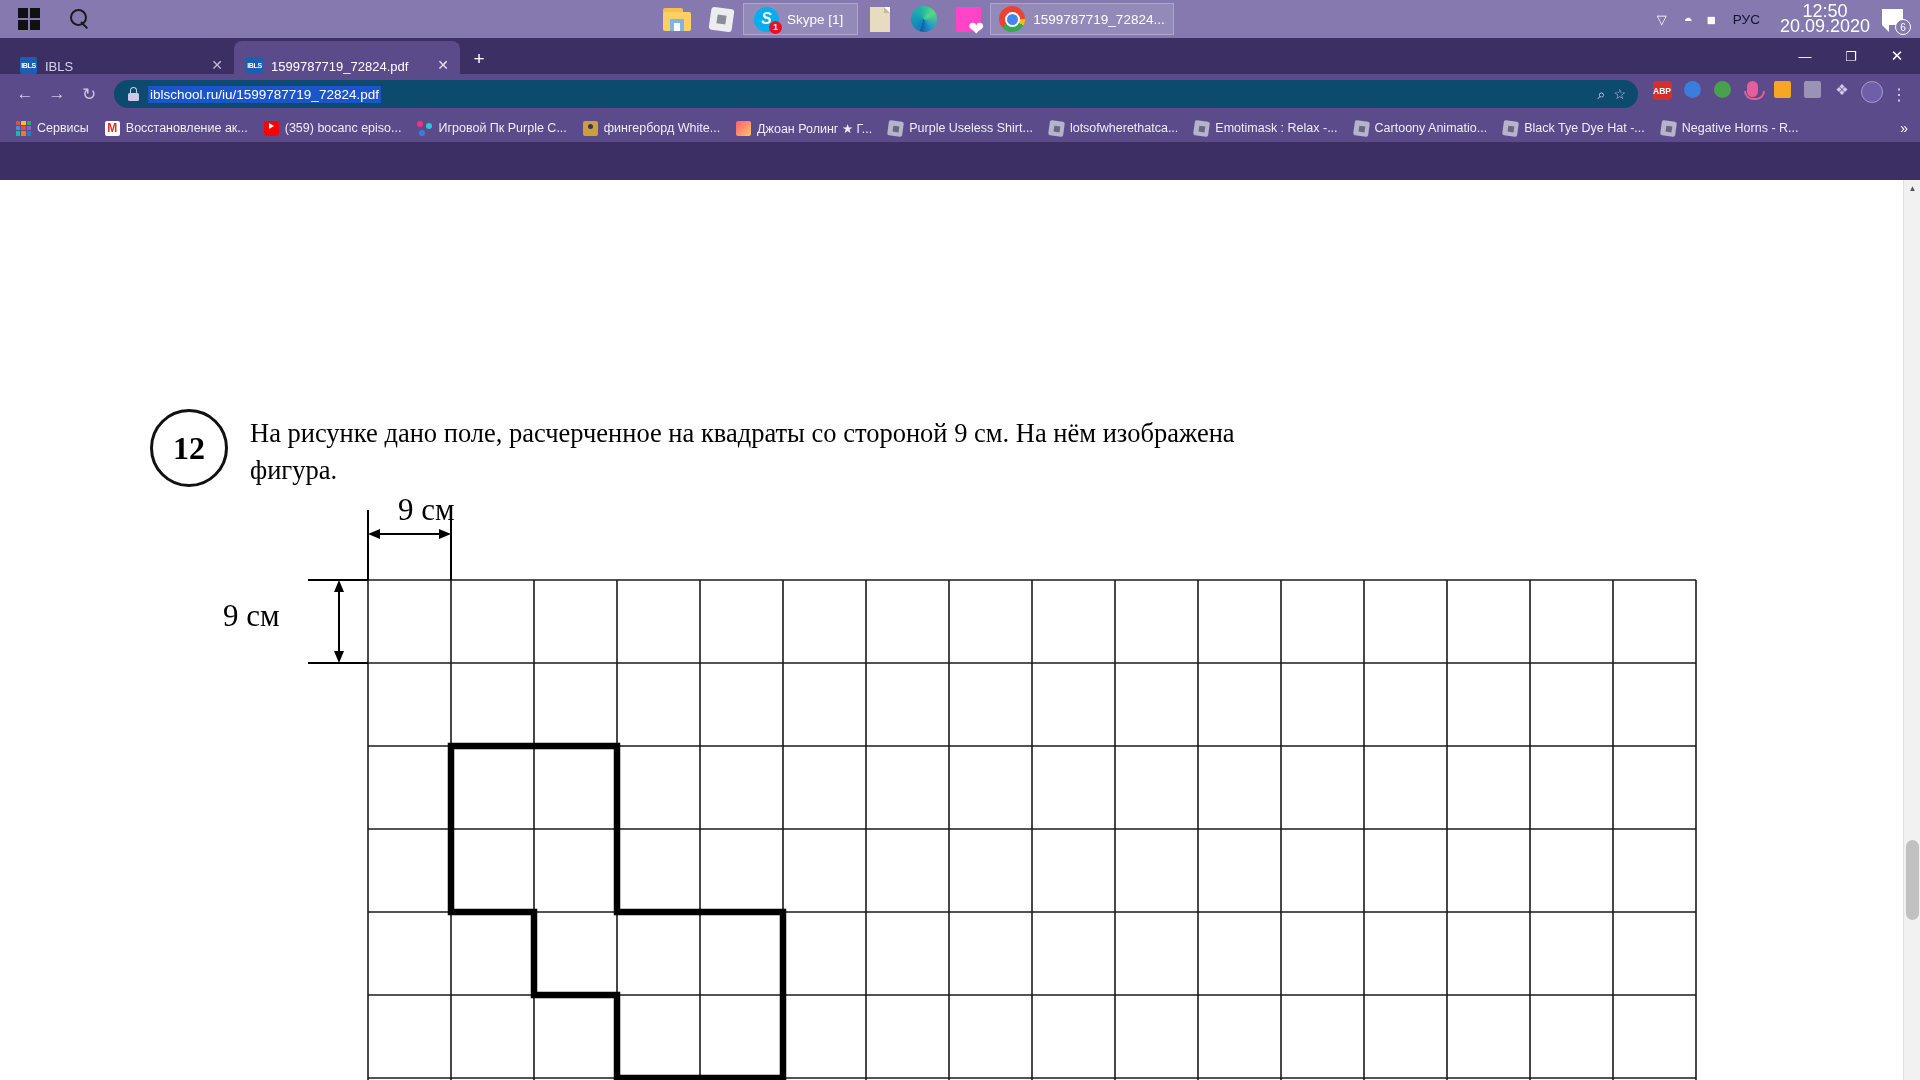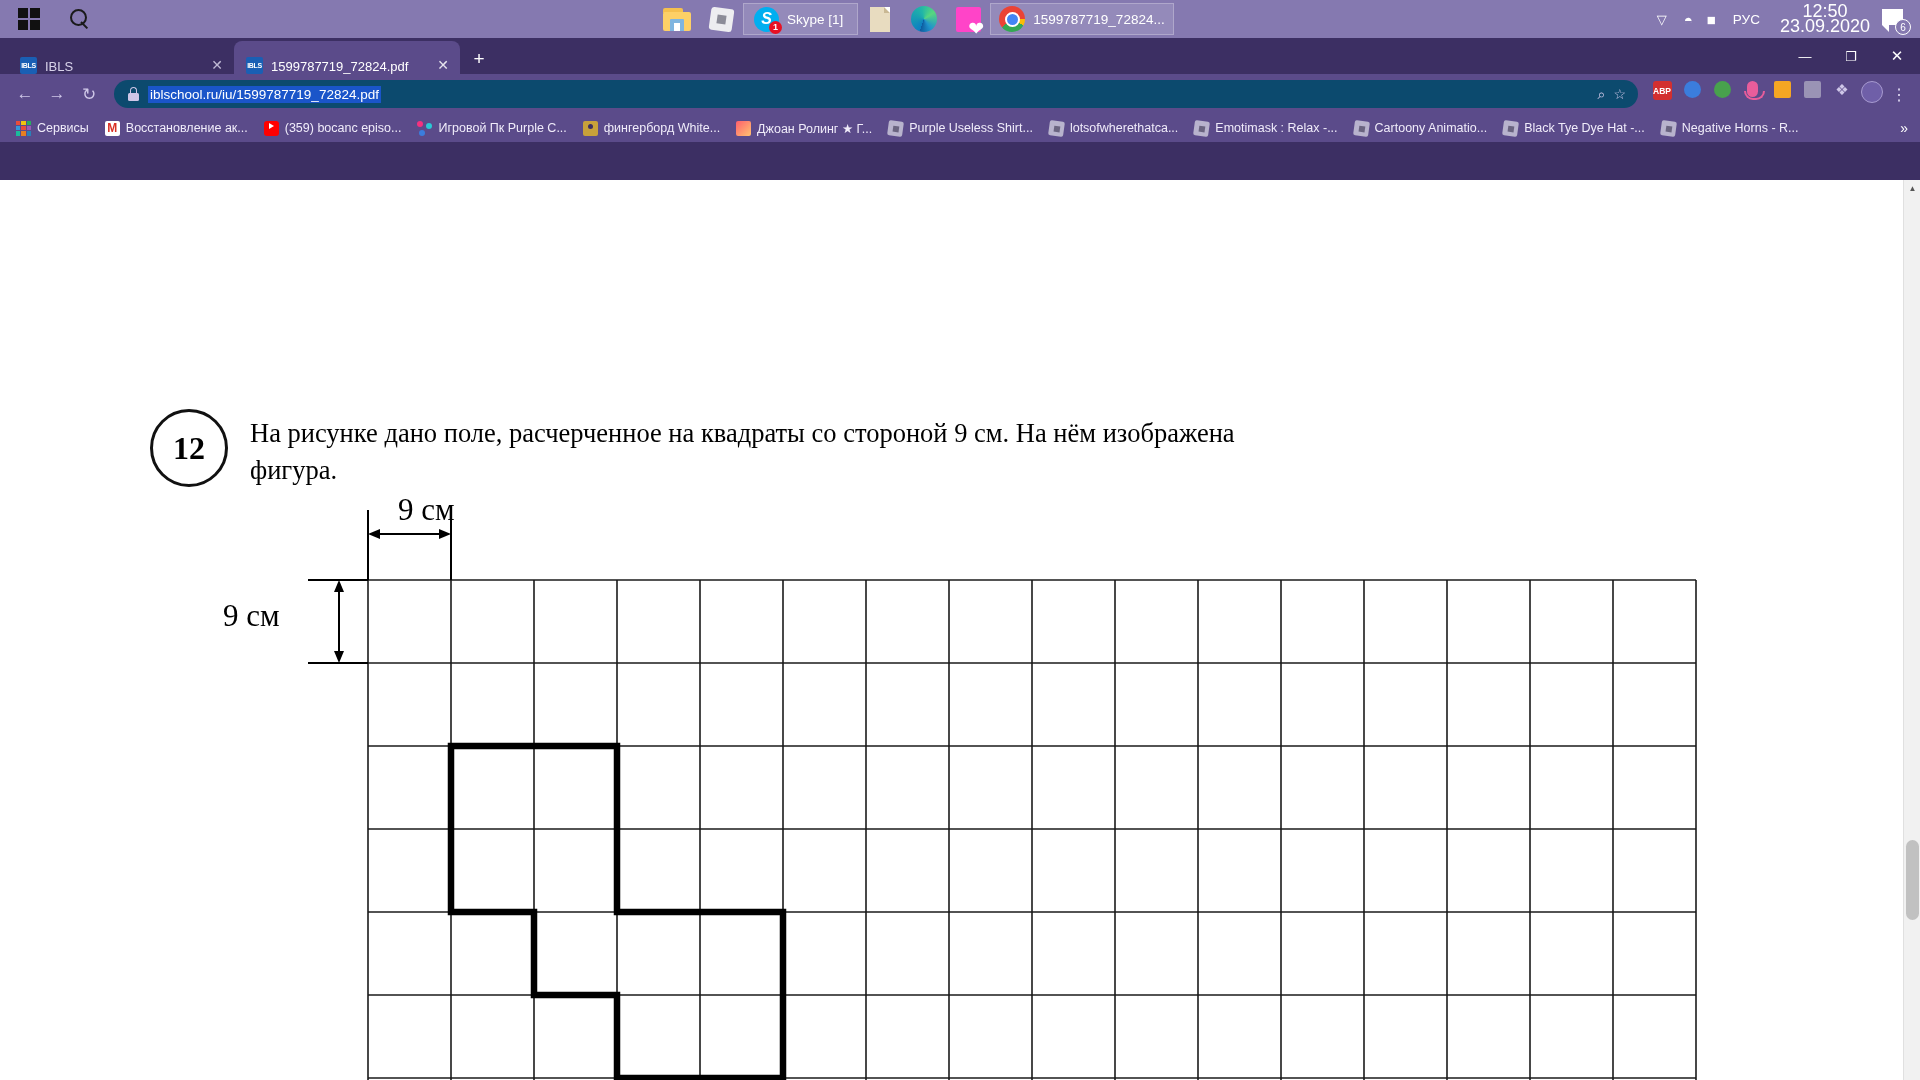--- a/index.html
+++ b/index.html
@@ -74,21 +74,21 @@
   .tb-task {
     height: 32px; display:flex; align-items:center; gap:8px;
     padding: 0 14px 0 10px; background: rgba(255,255,255,0.13);
     border: 1px solid rgba(255,255,255,0.25);
     color:#fff; font-size: 13.5px; white-space:nowrap;
   }
   .tb-task.narrow { padding: 0 8px; }
 
   .tray-chev { color:#fff; font-size: 13px; margin: 0 10px; }
   .tray-ico { color:#fff; font-size: 15px; margin: 0 7px; }
-  .tray-lang { color:#ffffff; font-size: 13.5px; margin: 0 10px; }
+  .tray-lang { color:#0f172a; font-size: 13.5px; margin: 0 10px; }
   .tray-clock { color:#fff; font-size: 18px; line-height: 15px; text-align:center; margin: 0 10px; }
   .tray-notif { position:relative; width:30px;height:30px; margin-right:6px;}
   .tray-notif .bubble{position:absolute;left:2px;top:5px;width:21px;height:16px;background:#fff;}
   .tray-notif .bubble::after{content:"";position:absolute;left:0;top:16px;border-width:0 7px 7px 0;border-style:solid;border-color:transparent #fff;}
   .tray-notif .cnt{position:absolute;right:-1px;bottom:-1px;width:16px;height:16px;border-radius:50%;
     background:#8579b0;border:1.5px solid #fff;color:#fff;font-size:10px;display:flex;align-items:center;justify-content:center;}
 
   
   #browser { position:absolute; top:38px; left:0; width:1920px; height:1042px; background:#3c2f63; }
 
@@ -238,21 +238,21 @@
     </div>
   </div>
 
   <div class="tb-right">
     <span class="tray-chev">▽</span>
     <span class="tray-ico">◓</span>
     <span class="tray-ico">■</span>
     <span class="tray-lang">РУС</span>
     <div class="tray-clock">
       <div>12:50</div>
-      <div>23.09.2020</div>
+      <div>20.09.2020</div>
     </div>
     <div class="tray-notif">
       <span class="bubble"></span>
       <span class="cnt">6</span>
     </div>
   </div>
 </div>
 
 <div id="browser">
 

